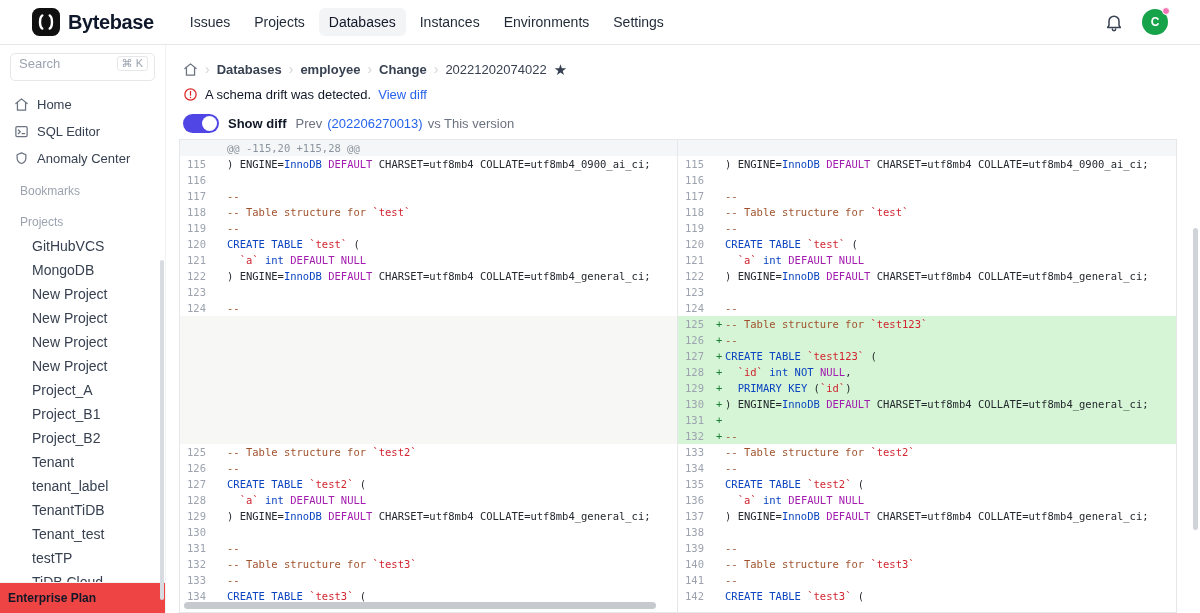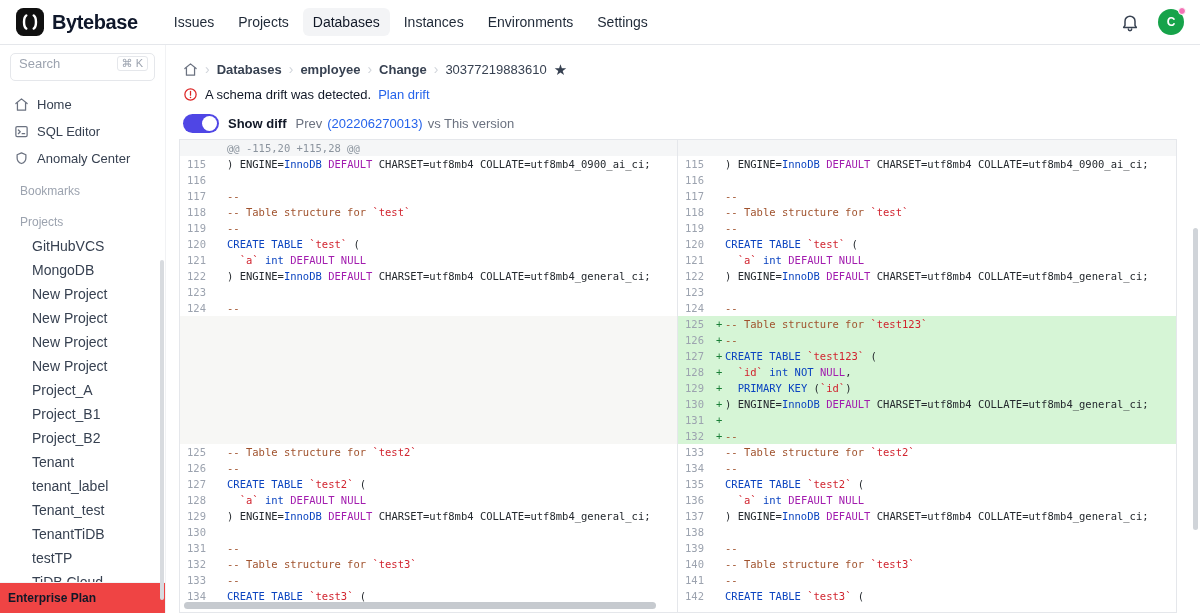--- a/index.html
+++ b/index.html
@@ -6,21 +6,21 @@
   html,body { width:1200px; height:613px; overflow:hidden; }
   body {
     font-family:"Liberation Sans", sans-serif;
     background:#fff; color:#1f2937; position:relative;
     --accent:#4f46e5; --link:#2563eb; --alert:#dc2626; --avatar-bg:#16a34a;
     --added-bg:#d6f5d6; --tok-kw:#0b44c0; --tok-kw2:#a21caf; --tok-str:#d1242f;
     --tok-com:#a0522d; --code:#24292e;
   }
 
   
-  .navbar { height:45px; border-bottom:1px solid #e5e7eb; display:flex; align-items:center; padding:0 16px; gap:26px; background:#fff; }
+  .navbar { height:45px; border-bottom:1px solid #e5e7eb; display:flex; align-items:center; padding:0 32px; gap:26px; background:#fff; }
   .brand { display:flex; align-items:center; gap:8px; cursor:pointer; }
   .brand-name { font-size:20px; font-weight:800; color:#0f172a; letter-spacing:-0.4px; }
   .nav-items { display:flex; align-items:center; gap:4px; }
   .nav-item { font-size:14px; color:#1f2937; padding:6px 10px; border-radius:6px; cursor:pointer; white-space:nowrap; }
   .nav-item.active { background:#f3f4f6; color:#111827; font-weight:500; }
   .nav-right { margin-left:auto; display:flex; align-items:center; gap:18px; }
   .bell { width:20px; height:20px; color:#374151; cursor:pointer; }
   .avatar-wrap { position:relative; width:26px; height:26px; }
   .avatar { width:26px; height:26px; border-radius:50%; background:var(--avatar-bg); color:#fff; font-size:12px; font-weight:700; display:flex; align-items:center; justify-content:center; cursor:pointer; }
   .avatar-dot { position:absolute; top:-2px; right:-2px; width:8px; height:8px; border-radius:50%; background:#f472b6; border:1.5px solid #fff; }
@@ -161,22 +161,22 @@
       <div class="project-item">MongoDB</div>
       <div class="project-item">New Project</div>
       <div class="project-item">New Project</div>
       <div class="project-item">New Project</div>
       <div class="project-item">New Project</div>
       <div class="project-item">Project_A</div>
       <div class="project-item">Project_B1</div>
       <div class="project-item">Project_B2</div>
       <div class="project-item">Tenant</div>
       <div class="project-item">tenant_label</div>
+      <div class="project-item">TenantTiDB</div>
       <div class="project-item">Tenant_test</div>
-      <div class="project-item">TenantTiDB</div>
       <div class="project-item">testTP</div>
       <div class="project-item">TiDB Cloud</div>
     </div>
 
   <div class="side-item archive-item">
     <span class="icn">
       <svg viewBox="0 0 24 24" fill="none" stroke="currentColor" stroke-width="2" stroke-linecap="round" stroke-linejoin="round">
           <rect x="3" y="4" width="18" height="4" rx="1"></rect>
           <path d="M5 8v11h14V8"></path>
           <path d="M10 12h4"></path>
@@ -199,35 +199,35 @@
         </svg>
     </span>
     <span class="bc-items">
         <span class="bc-sep">›</span>
         <span class="bc-crumb strong">Databases</span>
         <span class="bc-sep">›</span>
         <span class="bc-crumb strong">employee</span>
         <span class="bc-sep">›</span>
         <span class="bc-crumb strong">Change</span>
         <span class="bc-sep">›</span>
-        <span class="bc-crumb">30377219883610</span>
+        <span class="bc-crumb">20221202074022</span>
       </span>
     <span class="bc-star">★</span>
   </div>
 
   <div class="alert-row">
     <span class="alert-icn">
       <svg viewBox="0 0 24 24" fill="none" stroke="currentColor" stroke-width="2" stroke-linecap="round">
           <circle cx="12" cy="12" r="9"></circle>
           <line x1="12" y1="7" x2="12" y2="13"></line>
           <circle cx="12" cy="16.6" r="1.2" fill="currentColor" stroke="none"></circle>
         </svg>
     </span>
     <span class="alert-text">A schema drift was detected.</span>
-    <a class="link">Plan drift</a>
+    <a class="link">View diff</a>
   </div>
 
   <div class="toggle-row">
     <span class="toggle">
         <span class="knob"></span>
       </span>
     <span class="toggle-label">Show diff</span>
     <span class="prev-text">Prev</span>
     <a class="link" style="margin-left:-4px">(202206270013)</a>
     <span class="prev-text" style="margin-left:-4px">vs This version</span>

